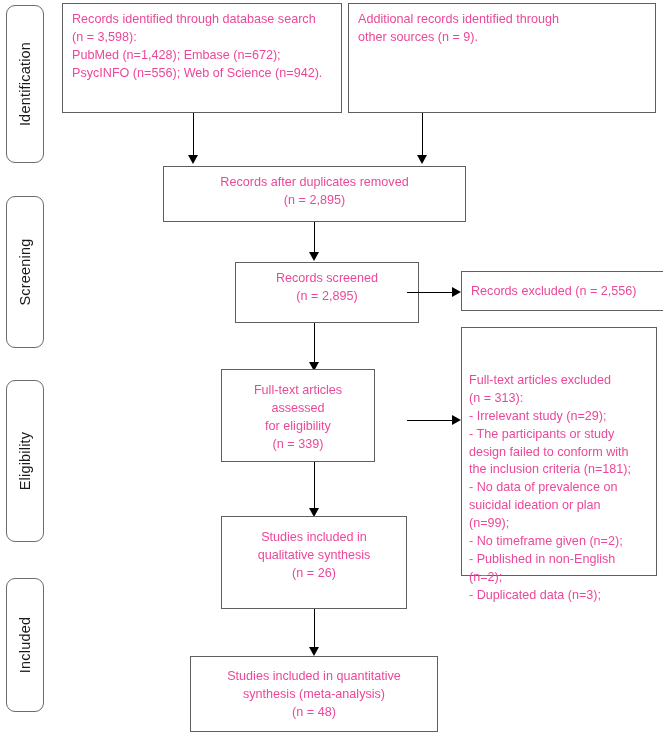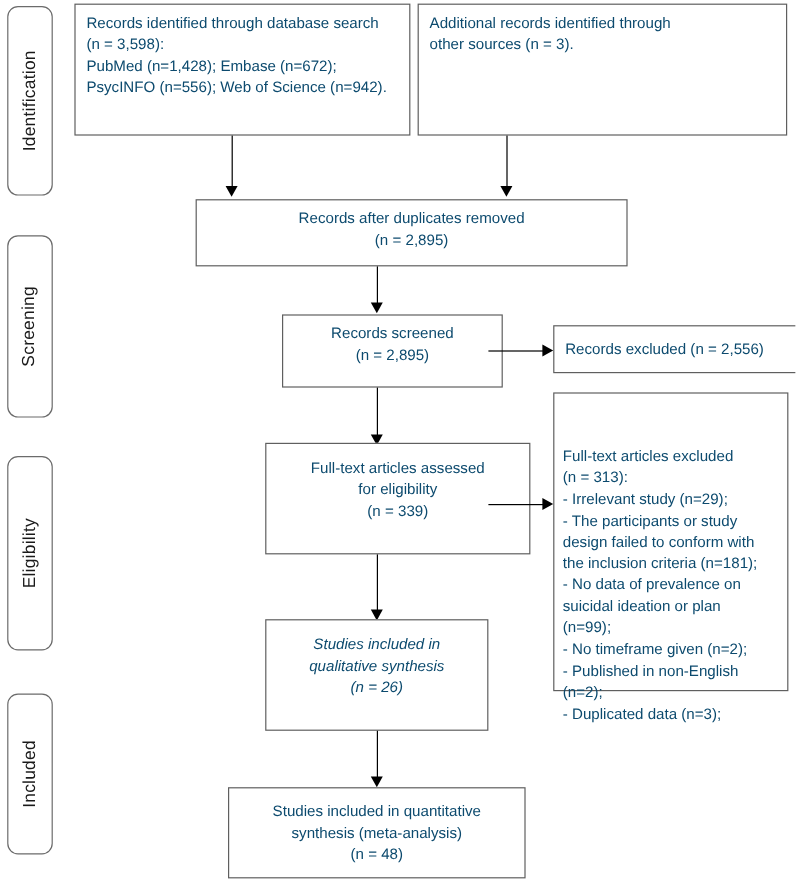--- a/index.html
+++ b/index.html
@@ -47,21 +47,21 @@
     box-sizing: border-box;
     border: 1.4px solid #5f5f5f;
     background: #ffffff;
     color: #000000;
   }
   .box-text {
     display: block;
     font-size: 12.6px;
     line-height: 1.42;
     white-space: pre-line;
-    color: #0c4a6e;
+    color: #ec4899;
   }
   .box-text.centered {
     text-align: center;
   }
   .box-text.left {
     text-align: left;
   }
   .pad-c {
     padding: 7px 8px 0 8px;
   }
@@ -124,30 +124,30 @@
 
   <div class="flow-box" style="left:62px; top:3px; width:280px; height:110px;">
     <span class="box-text left pad-l">Records identified through database search
 (n = 3,598):
 PubMed (n=1,428); Embase (n=672);
 PsycINFO (n=556); Web of Science (n=942).</span>
   </div>
 
   <div class="flow-box" style="left:348px; top:3px; width:308px; height:110px;">
     <span class="box-text left pad-l">Additional records identified through
-other sources (n = 3).</span>
+other sources (n = 9).</span>
   </div>
 
   <div class="vline" style="left:193px; top:113px; height:44px;"></div>
   <div class="arrow-down" style="left:188px; top:155px;"></div>
 
   <div class="vline" style="left:422px; top:113px; height:44px;"></div>
   <div class="arrow-down" style="left:417px; top:155px;"></div>
 
-  <div class="flow-box" style="left:163px; top:166px; width:360px; height:56px;">
+  <div class="flow-box" style="left:163px; top:166px; width:303px; height:56px;">
     <span class="box-text centered pad-c">Records after duplicates removed
 (n = 2,895)</span>
   </div>
 
   <div class="vline" style="left:314px; top:222px; height:32px;"></div>
   <div class="arrow-down" style="left:309px; top:252px;"></div>
 
   <div class="flow-box" style="left:235px; top:262px; width:184px; height:61px;">
     <span class="box-text centered pad-c">Records screened
 (n = 2,895)</span>
@@ -156,21 +156,21 @@
   <div class="hline" style="left:407px; top:292px; width:47px;"></div>
   <div class="arrow-right" style="left:452px; top:287px;"></div>
 
   <div class="flow-box" style="left:461px; top:271px; width:216px; height:40px;">
     <span class="box-text left" style="padding:11px 6px 0 9px;">Records excluded (n = 2,556)</span>
   </div>
 
   <div class="vline" style="left:314px; top:323px; height:41px;"></div>
   <div class="arrow-down" style="left:309px; top:362px;"></div>
 
-  <div class="flow-box" style="left:221px; top:369px; width:221px; height:93px;">
+  <div class="flow-box" style="left:221px; top:369px; width:154px; height:93px;">
     <span class="box-text centered pad-c" style="padding-top:12px;">Full-text articles assessed
 for eligibility
 (n = 339)</span>
   </div>
 
   <div class="hline" style="left:407px; top:420px; width:47px;"></div>
   <div class="arrow-right" style="left:452px; top:415px;"></div>
 
   <div class="flow-box" style="left:461px; top:327px; width:196px; height:249px;">
     <span class="box-text left pad-l2">Full-text articles excluded
@@ -185,21 +185,21 @@
 - No timeframe given (n=2);
 - Published in non-English
    (n=2);
 - Duplicated data (n=3);</span>
   </div>
 
   <div class="vline" style="left:314px; top:462px; height:48px;"></div>
   <div class="arrow-down" style="left:309px; top:508px;"></div>
 
   <div class="flow-box" style="left:221px; top:516px; width:186px; height:93px;">
-    <span class="box-text centered pad-c" style="padding-top:12px;font-style:italic;">Studies included in
+    <span class="box-text centered pad-c" style="padding-top:12px;">Studies included in
 qualitative synthesis
 (n = 26)</span>
   </div>
 
   <div class="vline" style="left:314px; top:609px; height:40px;"></div>
   <div class="arrow-down" style="left:309px; top:647px;"></div>
 
   <div class="flow-box" style="left:190px; top:656px; width:248px; height:76px;">
     <span class="box-text centered pad-c" style="padding-top:11px;">Studies included in quantitative
 synthesis (meta-analysis)

